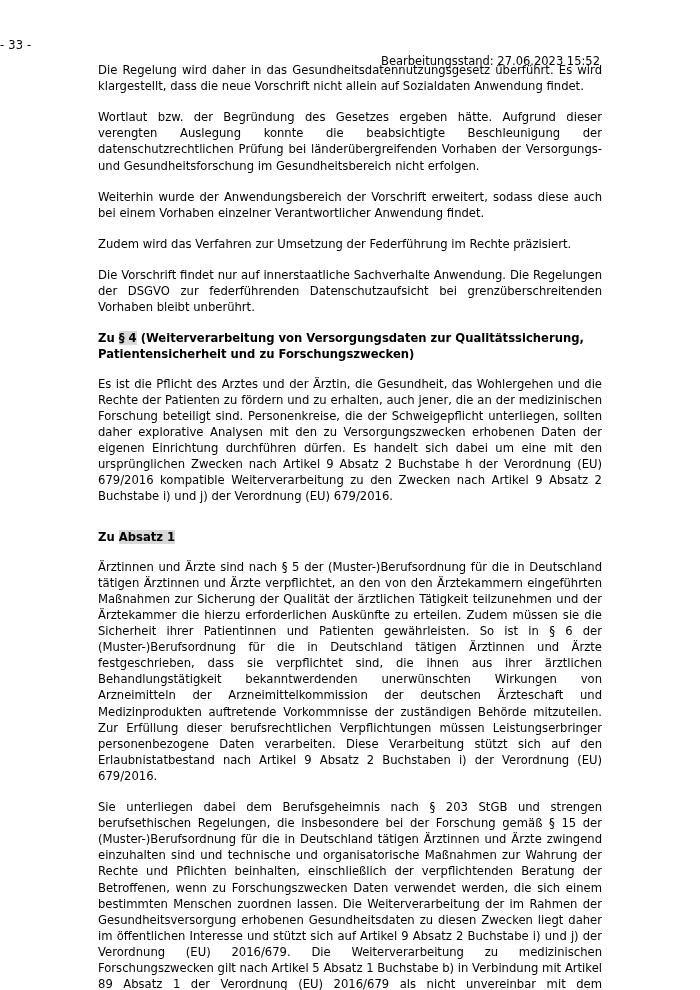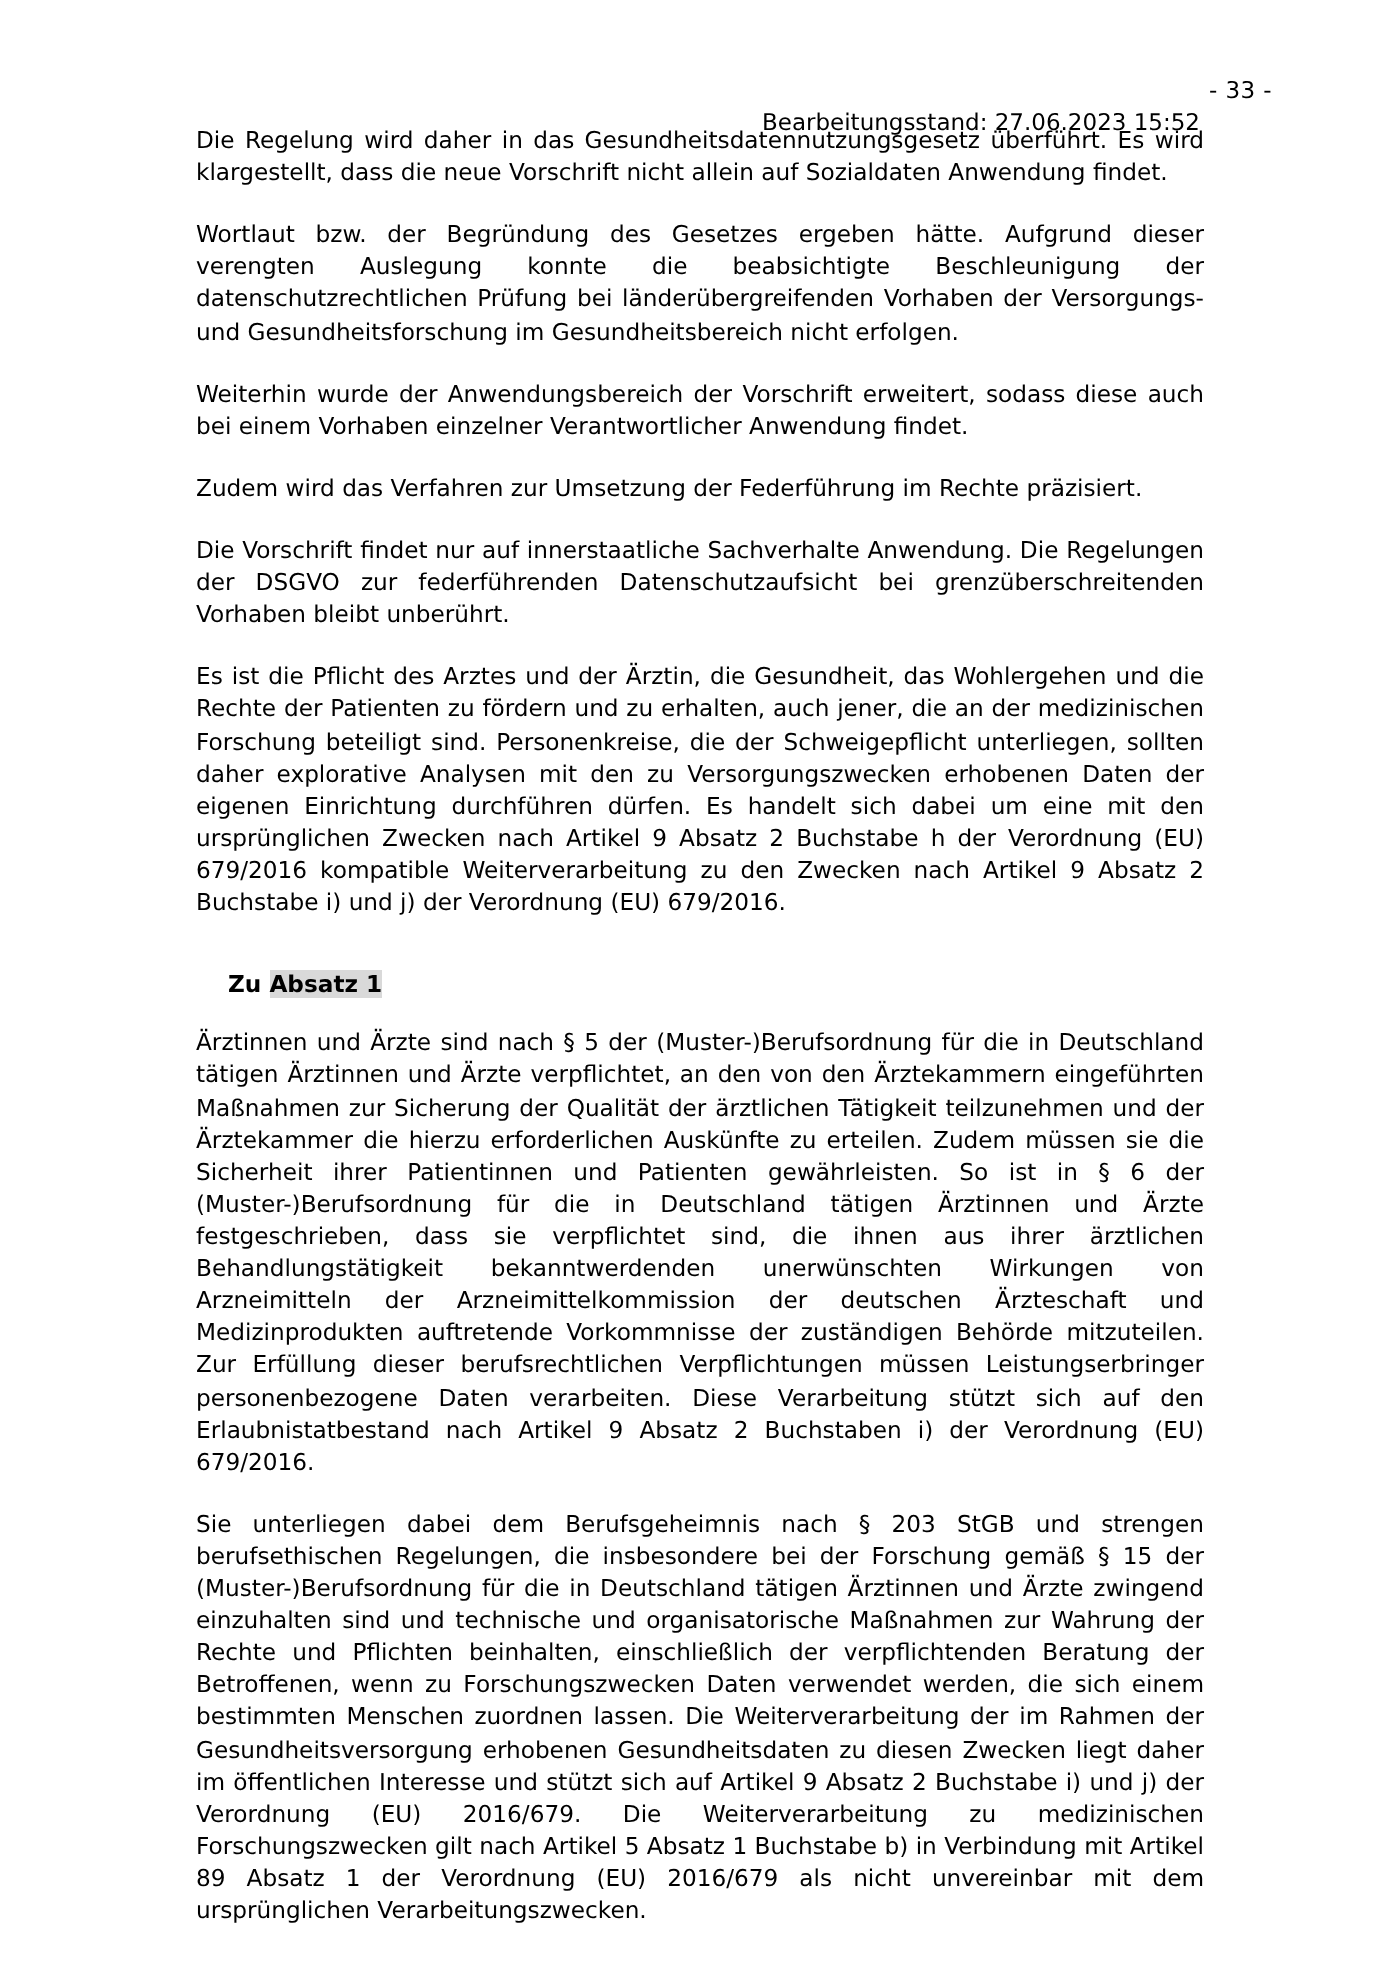--- a/index.html
+++ b/index.html
@@ -26,21 +26,21 @@
     top: 38px;
     left: 0;
     width: 700px;
     height: 16px;
     font-size: 11.5px;
   }
   .page-number {
     position: absolute;
     left: 0;
     width: 636px;
-    text-align: right;
+    text-align: left;
     top: 0;
     font-size: 11.5px;
     letter-spacing: 0.2px;
   }
   .edit-status {
     position: absolute;
     right: 100px;
     top: 16px;
     font-size: 11.5px;
     white-space: nowrap;
@@ -62,21 +62,21 @@
     margin-bottom: 0;
   }
   .heading {
     margin: 6px 0 13px 0;
     font-size: 11.6px;
     line-height: 1.39;
     font-weight: bold;
     text-align: left;
   }
   .subheading {
-    margin: 6px 0 13px 16px;
+    margin: 6px 0 13px 0;
     font-size: 11.6px;
     line-height: 1.39;
     font-weight: bold;
     text-align: left;
   }
   .hl {
     background: #d9d9d9;
   }
   .spacer-sm { height: 4px; }
 </style>
@@ -91,20 +91,21 @@
   </div>
 
   <div class="content">
 
     <p class="body">Die Regelung wird daher in das Gesundheitsdatennutzungsgesetz überführt. Es wird klargestellt, dass die neue Vorschrift nicht allein auf Sozialdaten Anwendung findet.</p>
     <p class="body">Wortlaut bzw. der Begründung des Gesetzes ergeben hätte. Aufgrund dieser verengten Auslegung konnte die beabsichtigte Beschleunigung der datenschutzrechtlichen Prüfung bei länderübergreifenden Vorhaben der Versorgungs- und Gesundheitsforschung im Gesundheitsbereich nicht erfolgen.</p>
     <p class="body">Weiterhin wurde der Anwendungsbereich der Vorschrift erweitert, sodass diese auch bei einem Vorhaben einzelner Verantwortlicher Anwendung findet.</p>
     <p class="body">Zudem wird das Verfahren zur Umsetzung der Federführung im Rechte präzisiert.</p>
     <p class="body">Die Vorschrift findet nur auf innerstaatliche Sachverhalte Anwendung. Die Regelungen der DSGVO zur federführenden Datenschutzaufsicht bei grenzüberschreitenden Vorhaben bleibt unberührt.</p>
 
+    <div class="heading"><span>Zu </span><span class="hl">§ 4</span><span> (Weiterverarbeitung von Versorgungsdaten zur Qualitätssicherung, Patientensicherheit und zu Forschungszwecken)</span></div>
 
     <p class="body">Es ist die Pflicht des Arztes und der Ärztin, die Gesundheit, das Wohlergehen und die Rechte der Patienten zu fördern und zu erhalten, auch jener, die an der medizinischen Forschung beteiligt sind. Personenkreise, die der Schweigepflicht unterliegen, sollten daher explorative Analysen mit den zu Versorgungszwecken erhobenen Daten der eigenen Einrichtung durchführen dürfen. Es handelt sich dabei um eine mit den ursprünglichen Zwecken nach Artikel 9 Absatz 2 Buchstabe h der Verordnung (EU) 679/2016 kompatible Weiterverarbeitung zu den Zwecken nach Artikel 9 Absatz 2 Buchstabe i) und j) der Verordnung (EU) 679/2016.</p>
 
     <div class="spacer-sm"></div>
 
     <div class="subheading"><span>Zu </span><span class="hl">Absatz 1</span><span></span></div>
 
     <p class="body">Ärztinnen und Ärzte sind nach § 5 der (Muster-)Berufsordnung für die in Deutschland tätigen Ärztinnen und Ärzte verpflichtet, an den von den Ärztekammern eingeführten Maßnahmen zur Sicherung der Qualität der ärztlichen Tätigkeit teilzunehmen und der Ärztekammer die hierzu erforderlichen Auskünfte zu erteilen. Zudem müssen sie die Sicherheit ihrer Patientinnen und Patienten gewährleisten. So ist in § 6 der (Muster-)Berufsordnung für die in Deutschland tätigen Ärztinnen und Ärzte festgeschrieben, dass sie verpflichtet sind, die ihnen aus ihrer ärztlichen Behandlungstätigkeit bekanntwerdenden unerwünschten Wirkungen von Arzneimitteln der Arzneimittelkommission der deutschen Ärzteschaft und Medizinprodukten auftretende Vorkommnisse der zuständigen Behörde mitzuteilen. Zur Erfüllung dieser berufsrechtlichen Verpflichtungen müssen Leistungserbringer personenbezogene Daten verarbeiten. Diese Verarbeitung stützt sich auf den Erlaubnistatbestand nach Artikel 9 Absatz 2 Buchstaben i) der Verordnung (EU) 679/2016.</p>
     <p class="body">Sie unterliegen dabei dem Berufsgeheimnis nach § 203 StGB und strengen berufsethischen Regelungen, die insbesondere bei der Forschung gemäß § 15 der (Muster-)Berufsordnung für die in Deutschland tätigen Ärztinnen und Ärzte zwingend einzuhalten sind und technische und organisatorische Maßnahmen zur Wahrung der Rechte und Pflichten beinhalten, einschließlich der verpflichtenden Beratung der Betroffenen, wenn zu Forschungszwecken Daten verwendet werden, die sich einem bestimmten Menschen zuordnen lassen. Die Weiterverarbeitung der im Rahmen der Gesundheitsversorgung erhobenen Gesundheitsdaten zu diesen Zwecken liegt daher im öffentlichen Interesse und stützt sich auf Artikel 9 Absatz 2 Buchstabe i) und j) der Verordnung (EU) 2016/679. Die Weiterverarbeitung zu medizinischen Forschungszwecken gilt nach Artikel 5 Absatz 1 Buchstabe b) in Verbindung mit Artikel 89 Absatz 1 der Verordnung (EU) 2016/679 als nicht unvereinbar mit dem ursprünglichen Verarbeitungszwecken.</p>
 

